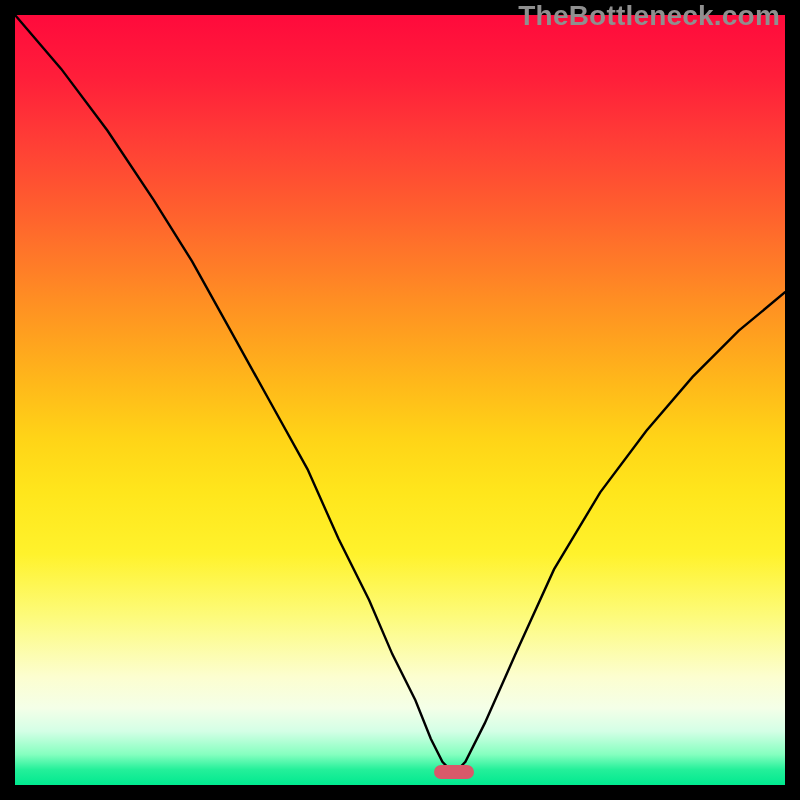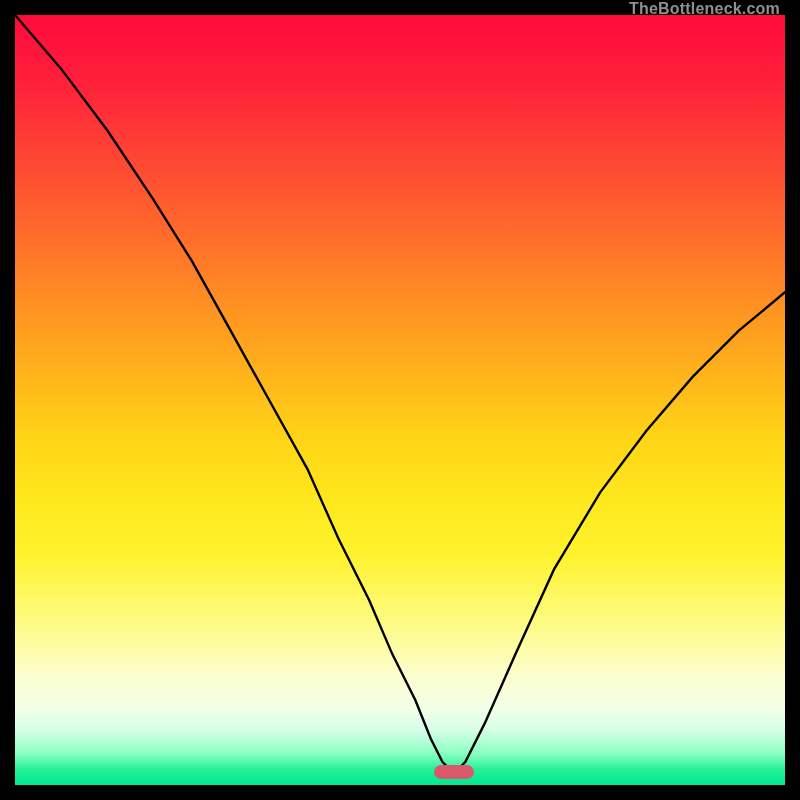--- a/index.html
+++ b/index.html
@@ -48,21 +48,21 @@
     height: 14px;
     border-radius: 7px;
     background: #d9596a;
     transform: translate(-50%, -50%);
   }
   .watermark {
     position: absolute;
     top: 0;
     right: 20px;
     font-family: Arial, Helvetica, sans-serif;
-    font-size: 16px;
+    font-size: 28px;
     font-weight: 600;
     color: #8f8f8f;
     letter-spacing: 0.2px;
   }
 </style>
 </head>
 <body>
 
 <div class="frame">
   <div class="plot-area">

